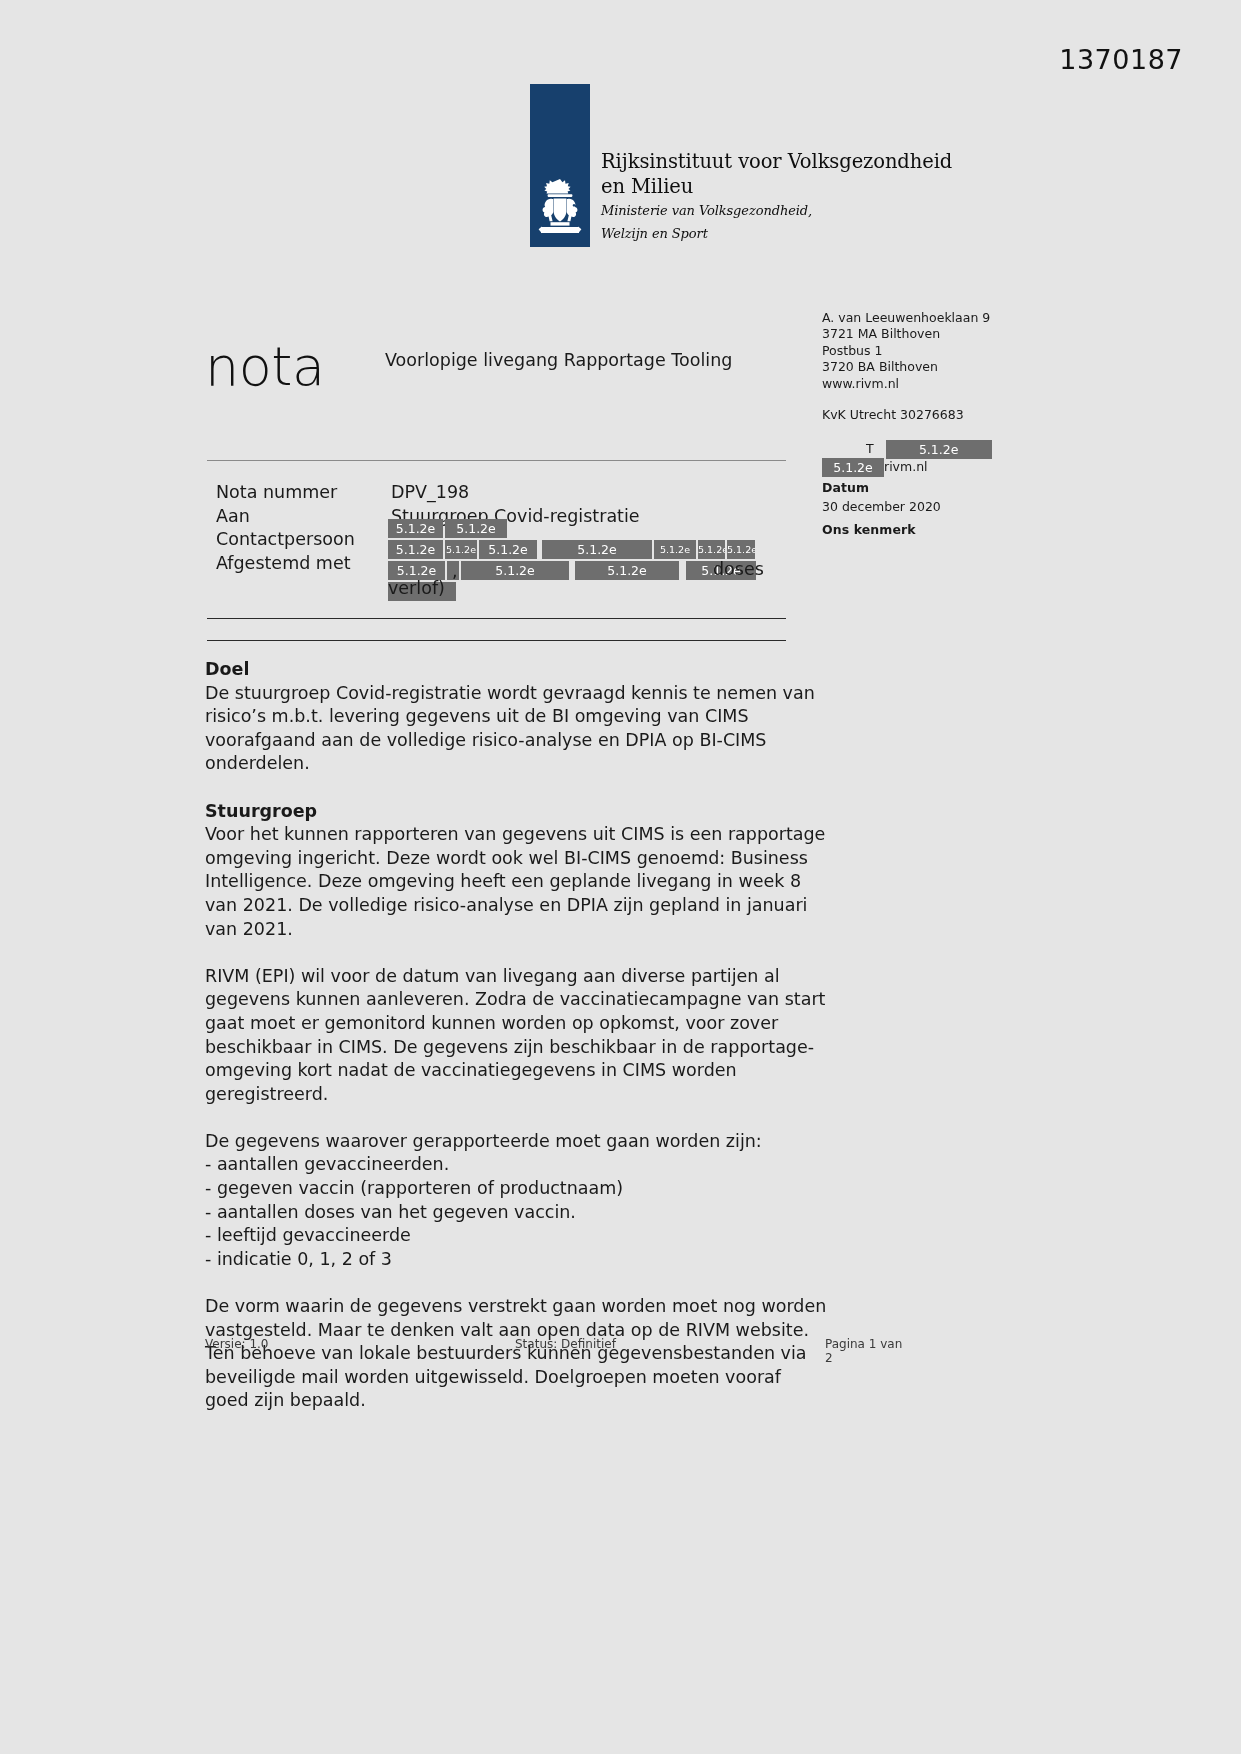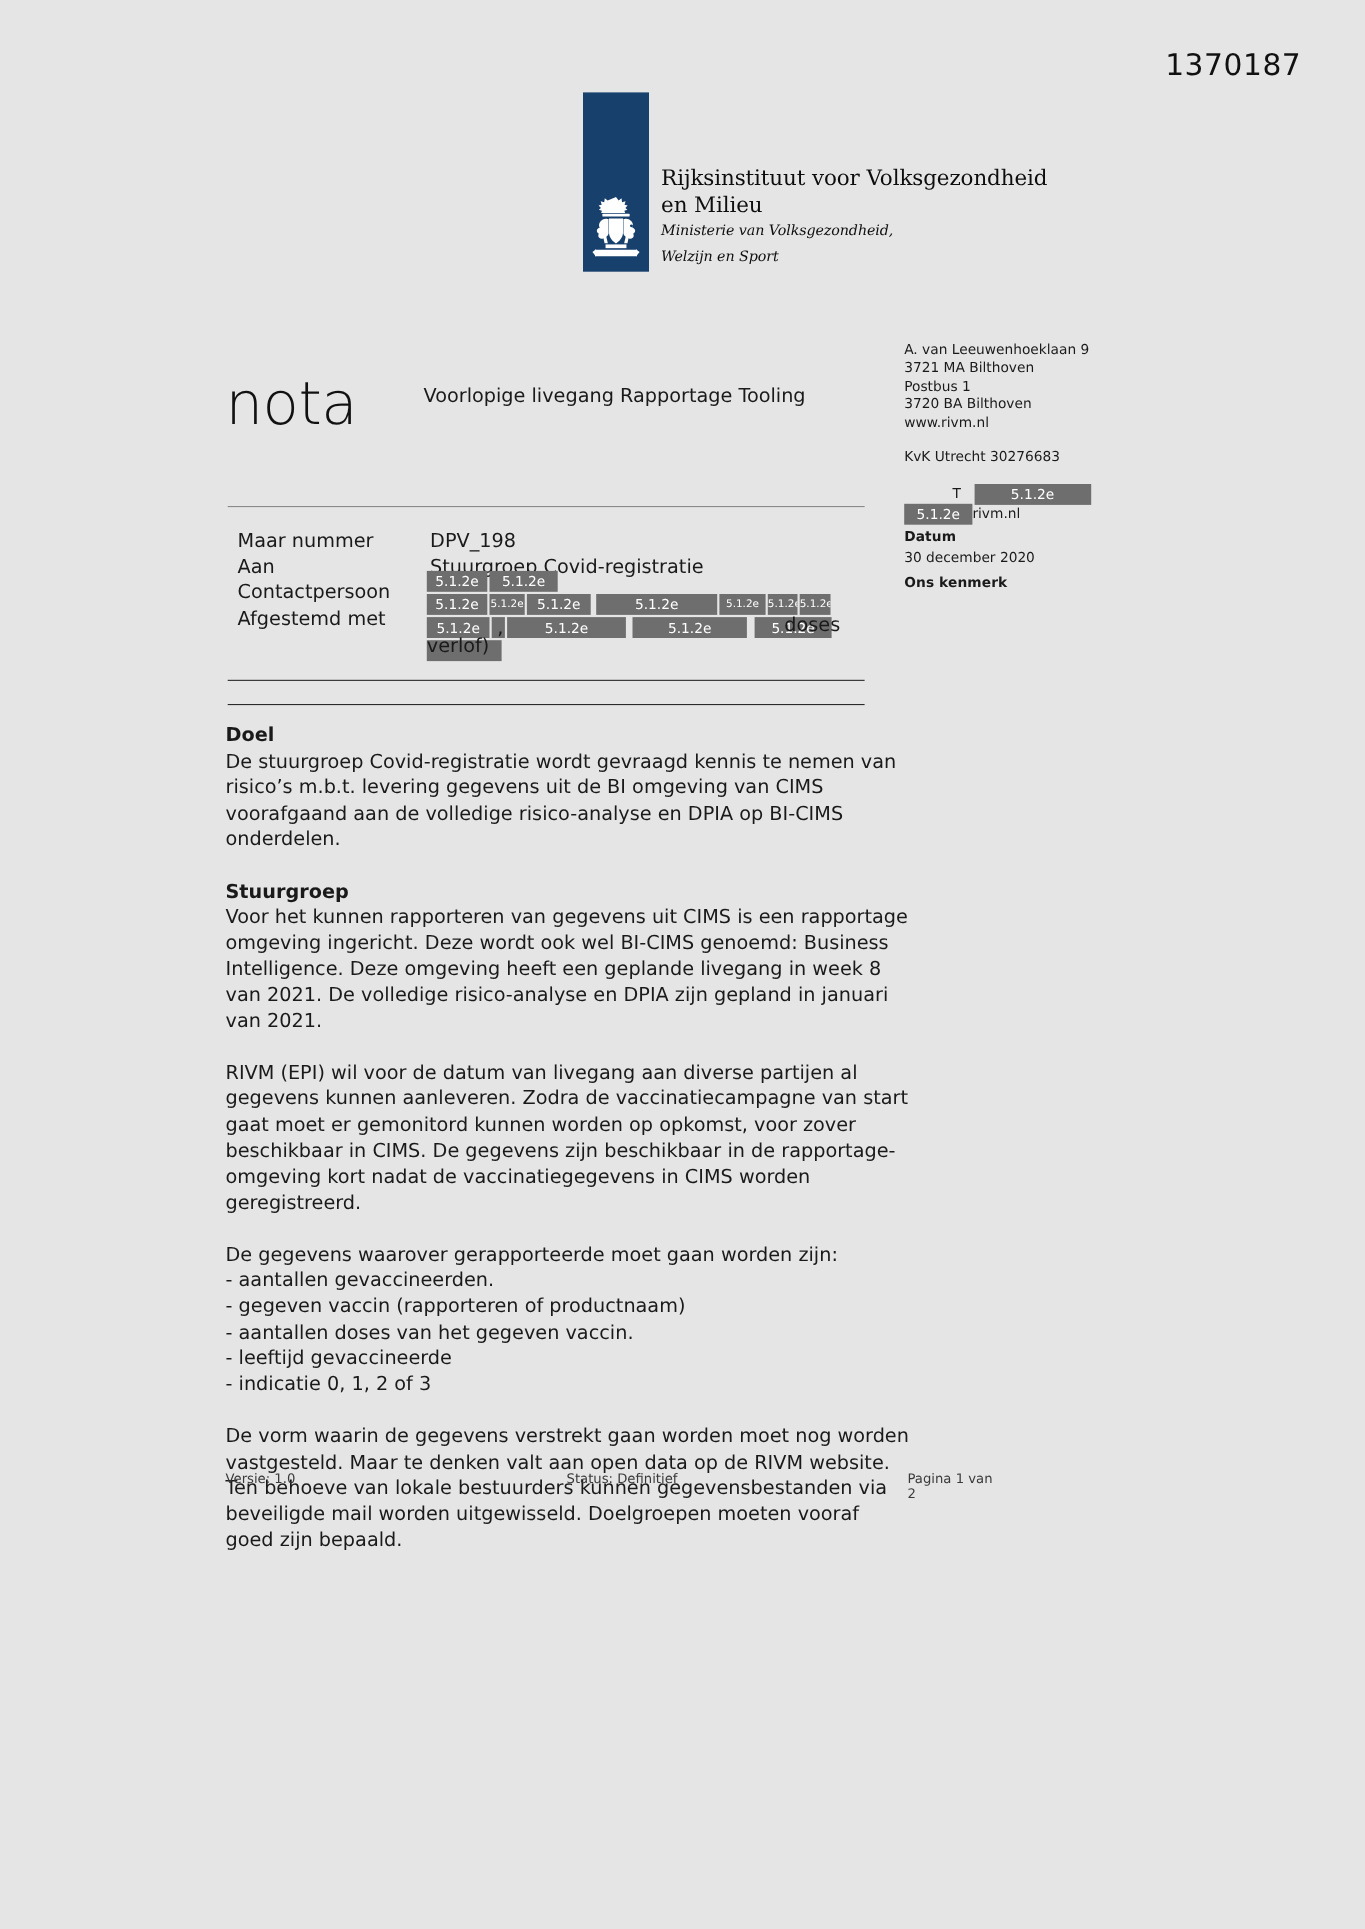--- a/index.html
+++ b/index.html
@@ -295,21 +295,21 @@
     </div>
     <div class="kenmerk">
       <div class="block-label">Ons kenmerk</div>
     </div>
   </div>
 
   <div class="side-rule"></div>
 
   <div class="meta">
     <div class="meta-row">
-      <span class="meta-key">Maar nummer</span><span class="meta-val">DPV_198</span>
+      <span class="meta-key">Nota nummer</span><span class="meta-val">DPV_198</span>
     </div>
     <div class="meta-row">
       <span class="meta-key">Aan</span><span class="meta-val">Stuurgroep Covid-registratie</span>
     </div>
     <div class="meta-row">
       <span class="meta-key">Contactpersoon</span>
     </div>
     <div class="meta-row">
       <span class="meta-key">Afgestemd met</span>
     </div>

